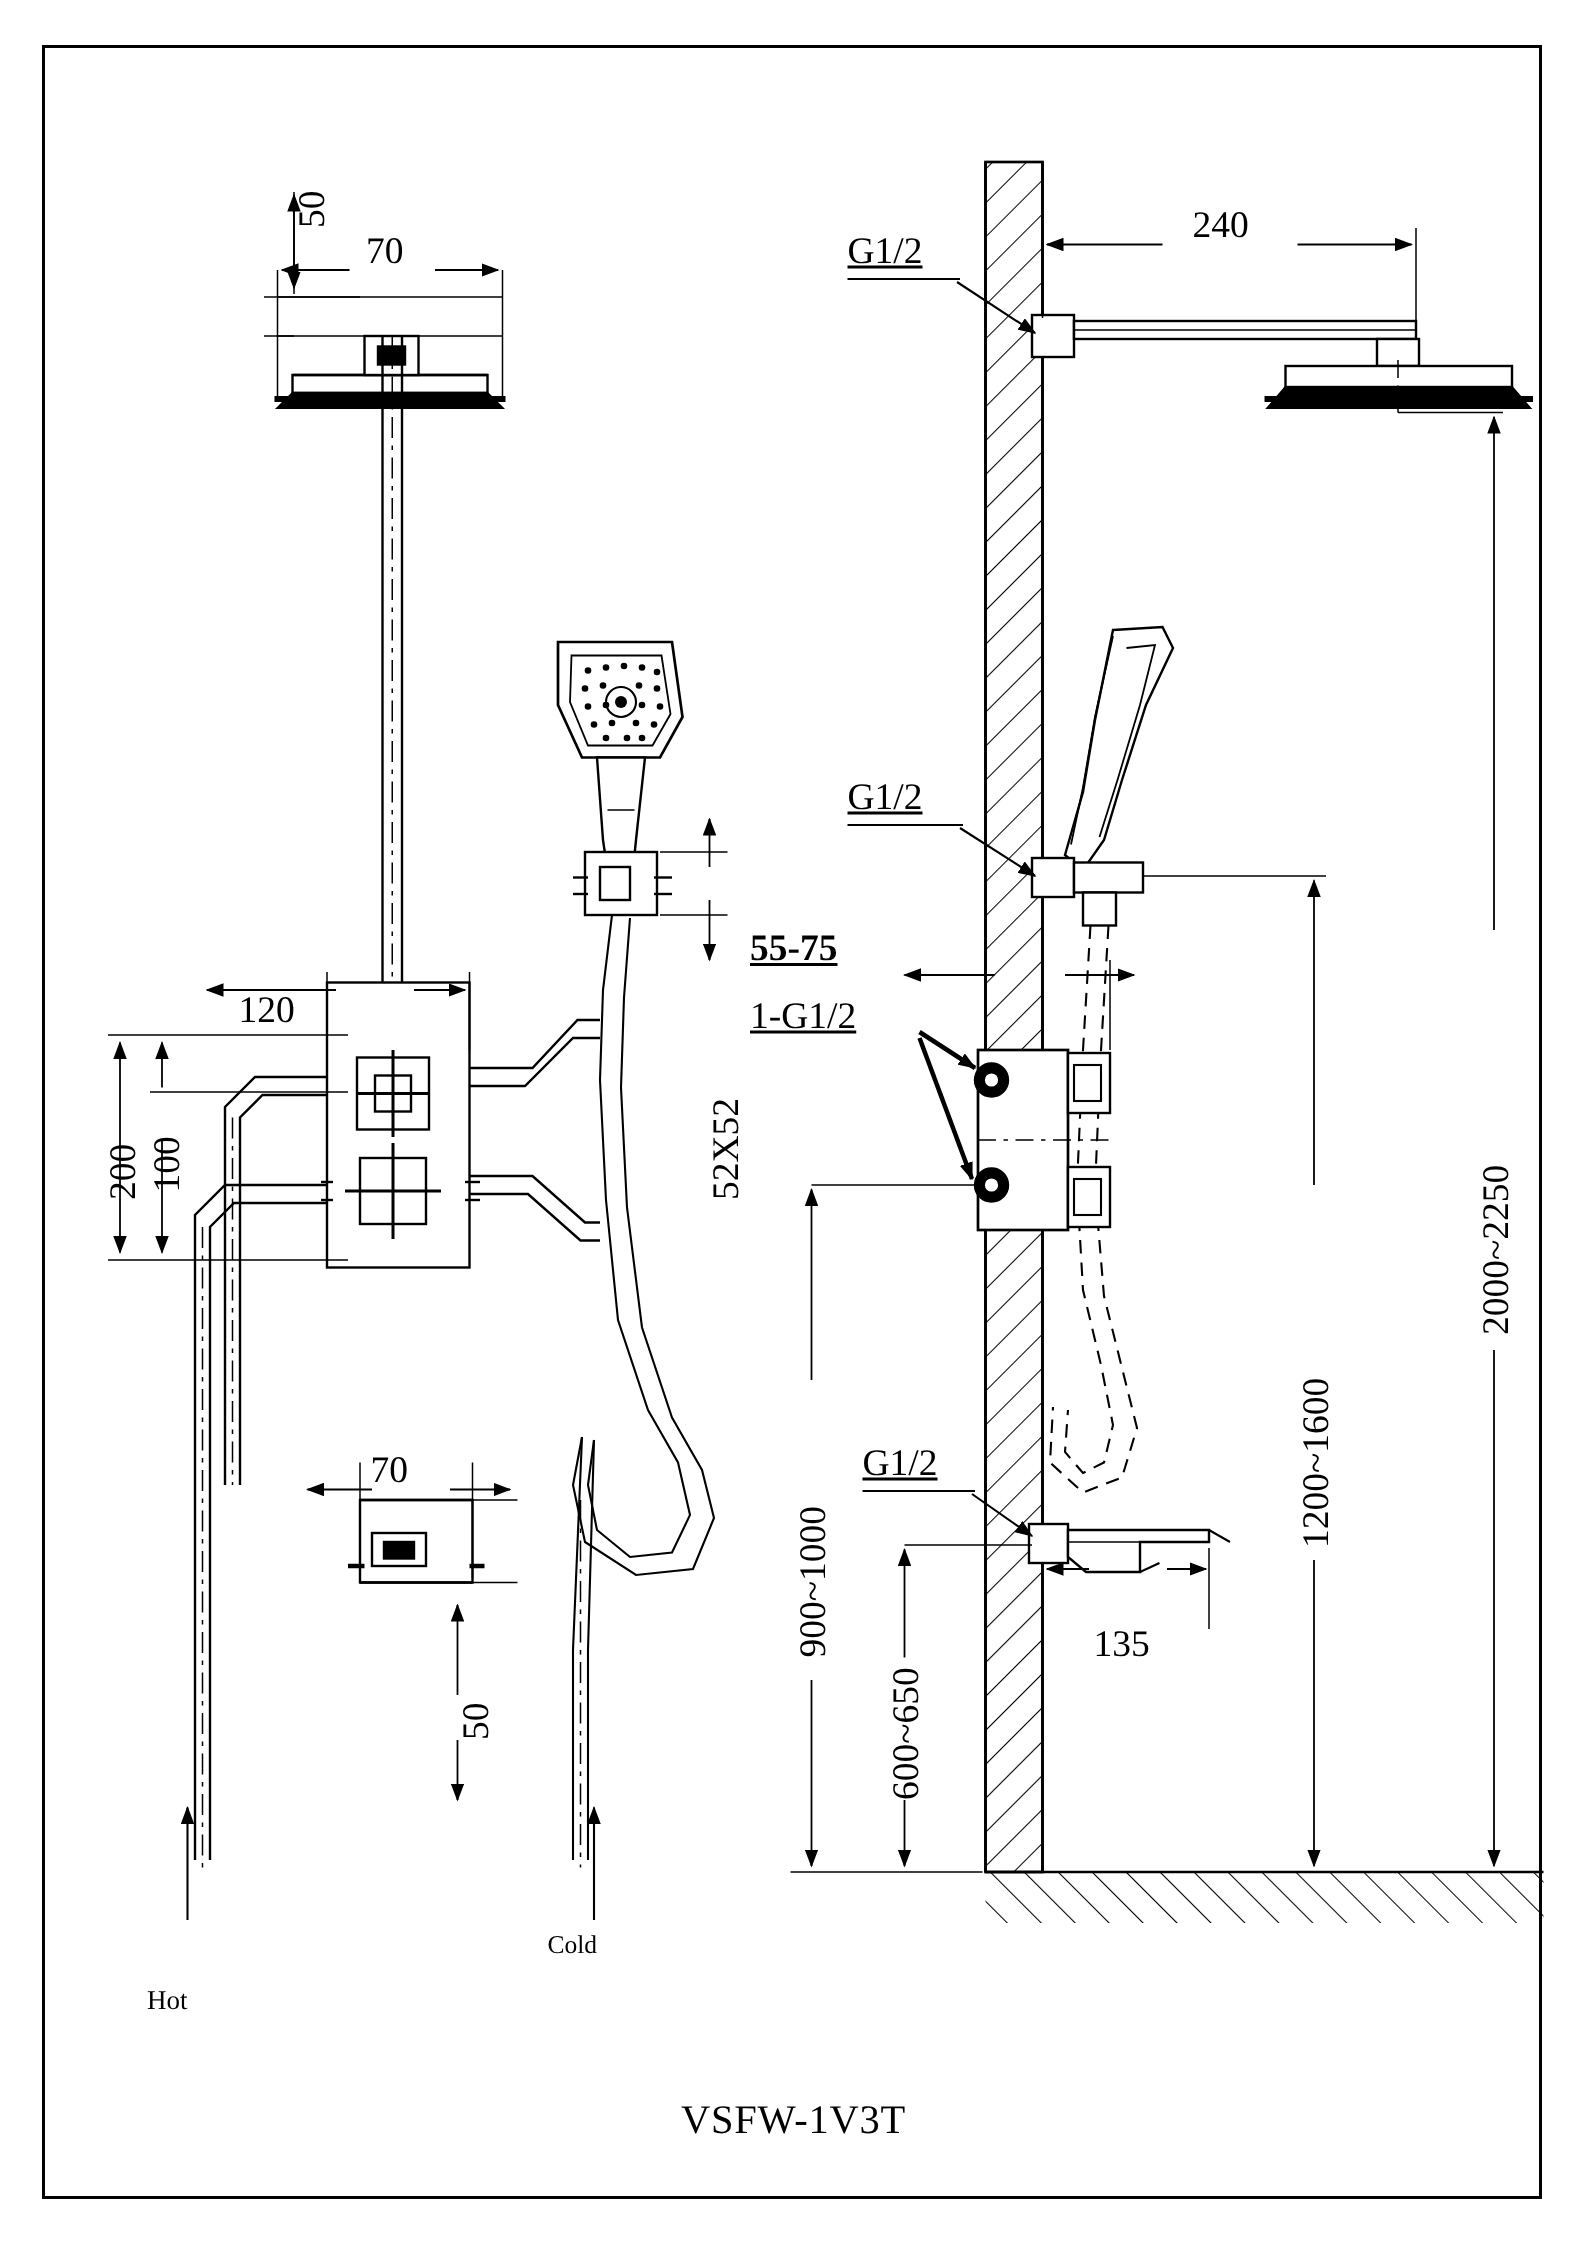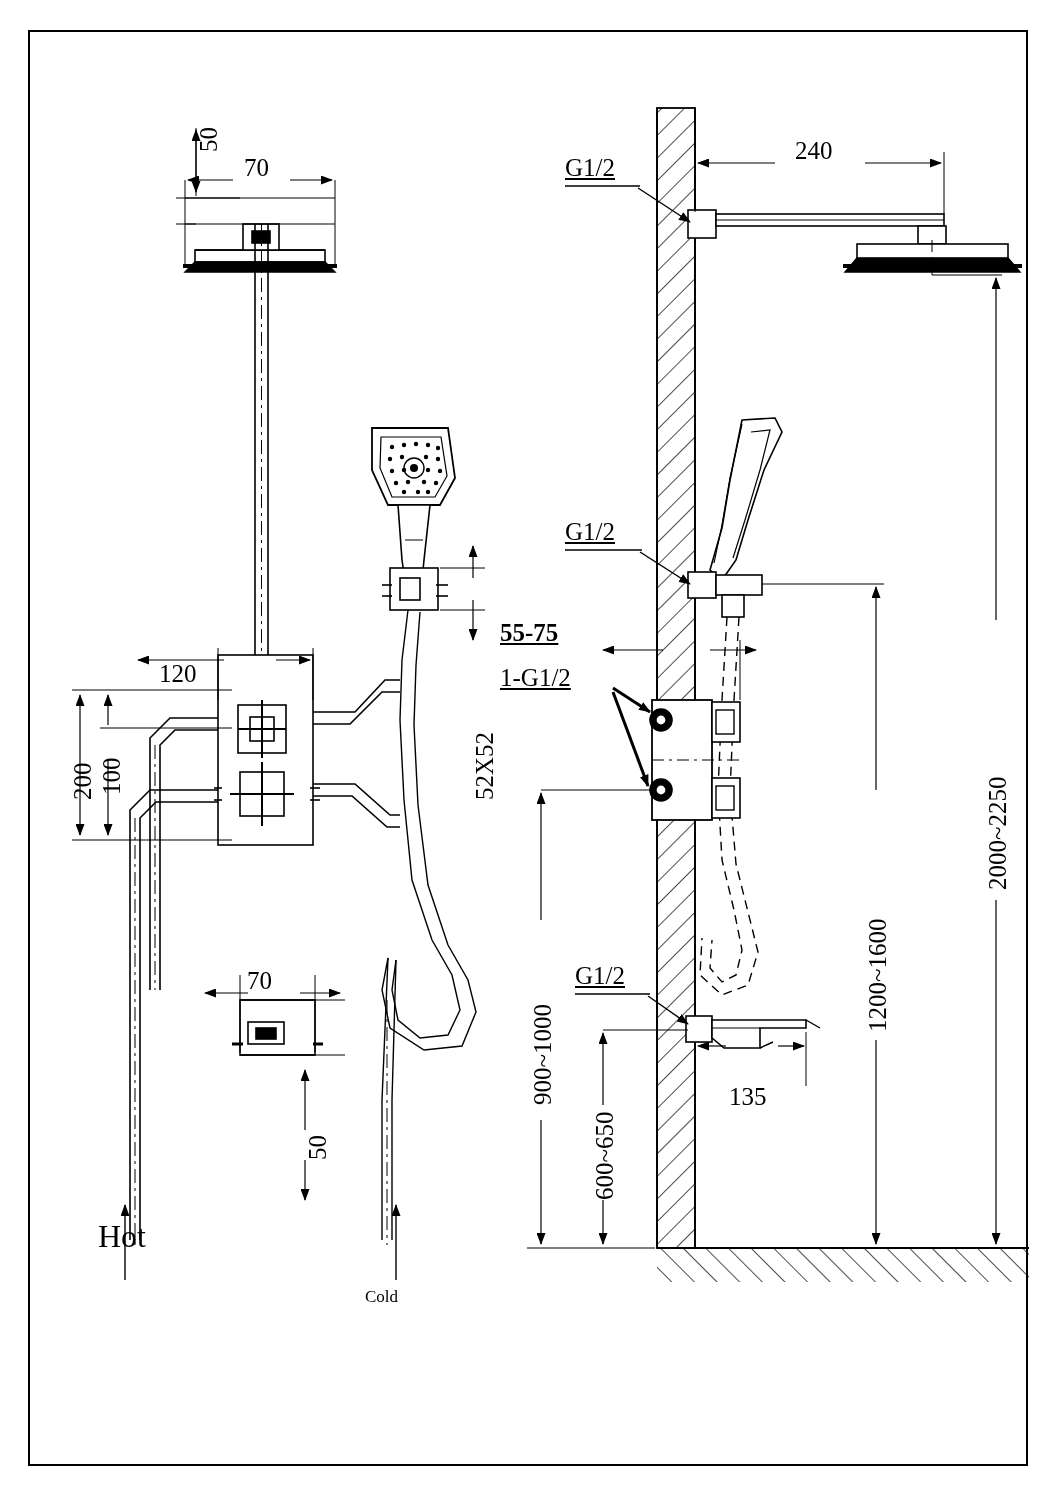--- a/index.html
+++ b/index.html
@@ -404,17 +404,18 @@
   <div class="lbl vert" style="left:305px; top:1160px;">50</div>
 
   <div class="lbl underline" style="left:575px; top:963px;">G1/2</div>
   <div class="lbl" style="left:729px; top:1056px;margin-top:28px;">135</div>
 
   <div class="lbl vert" style="left:530px; top:1105px;">900~1000</div>
   <div class="lbl vert" style="left:592px; top:1200px;">600~650</div>
   <div class="lbl vert" style="left:865px; top:1032px;">1200~1600</div>
   <div class="lbl vert" style="left:985px; top:890px;">2000~2250</div>
 
-  <div class="lbl" style="left:98px; top:1220px; font-size:32px;">Hot</div>
+  <div class="lbl" style="left:98px; top:1324px; font-size:18px;">Hot</div>
   <div class="lbl" style="left:365px; top:1288px; font-size:17px;">Cold</div>
 
+  <div id="title">VSFW-1V3T</div>
 
 </div>
 
 </body></html>

